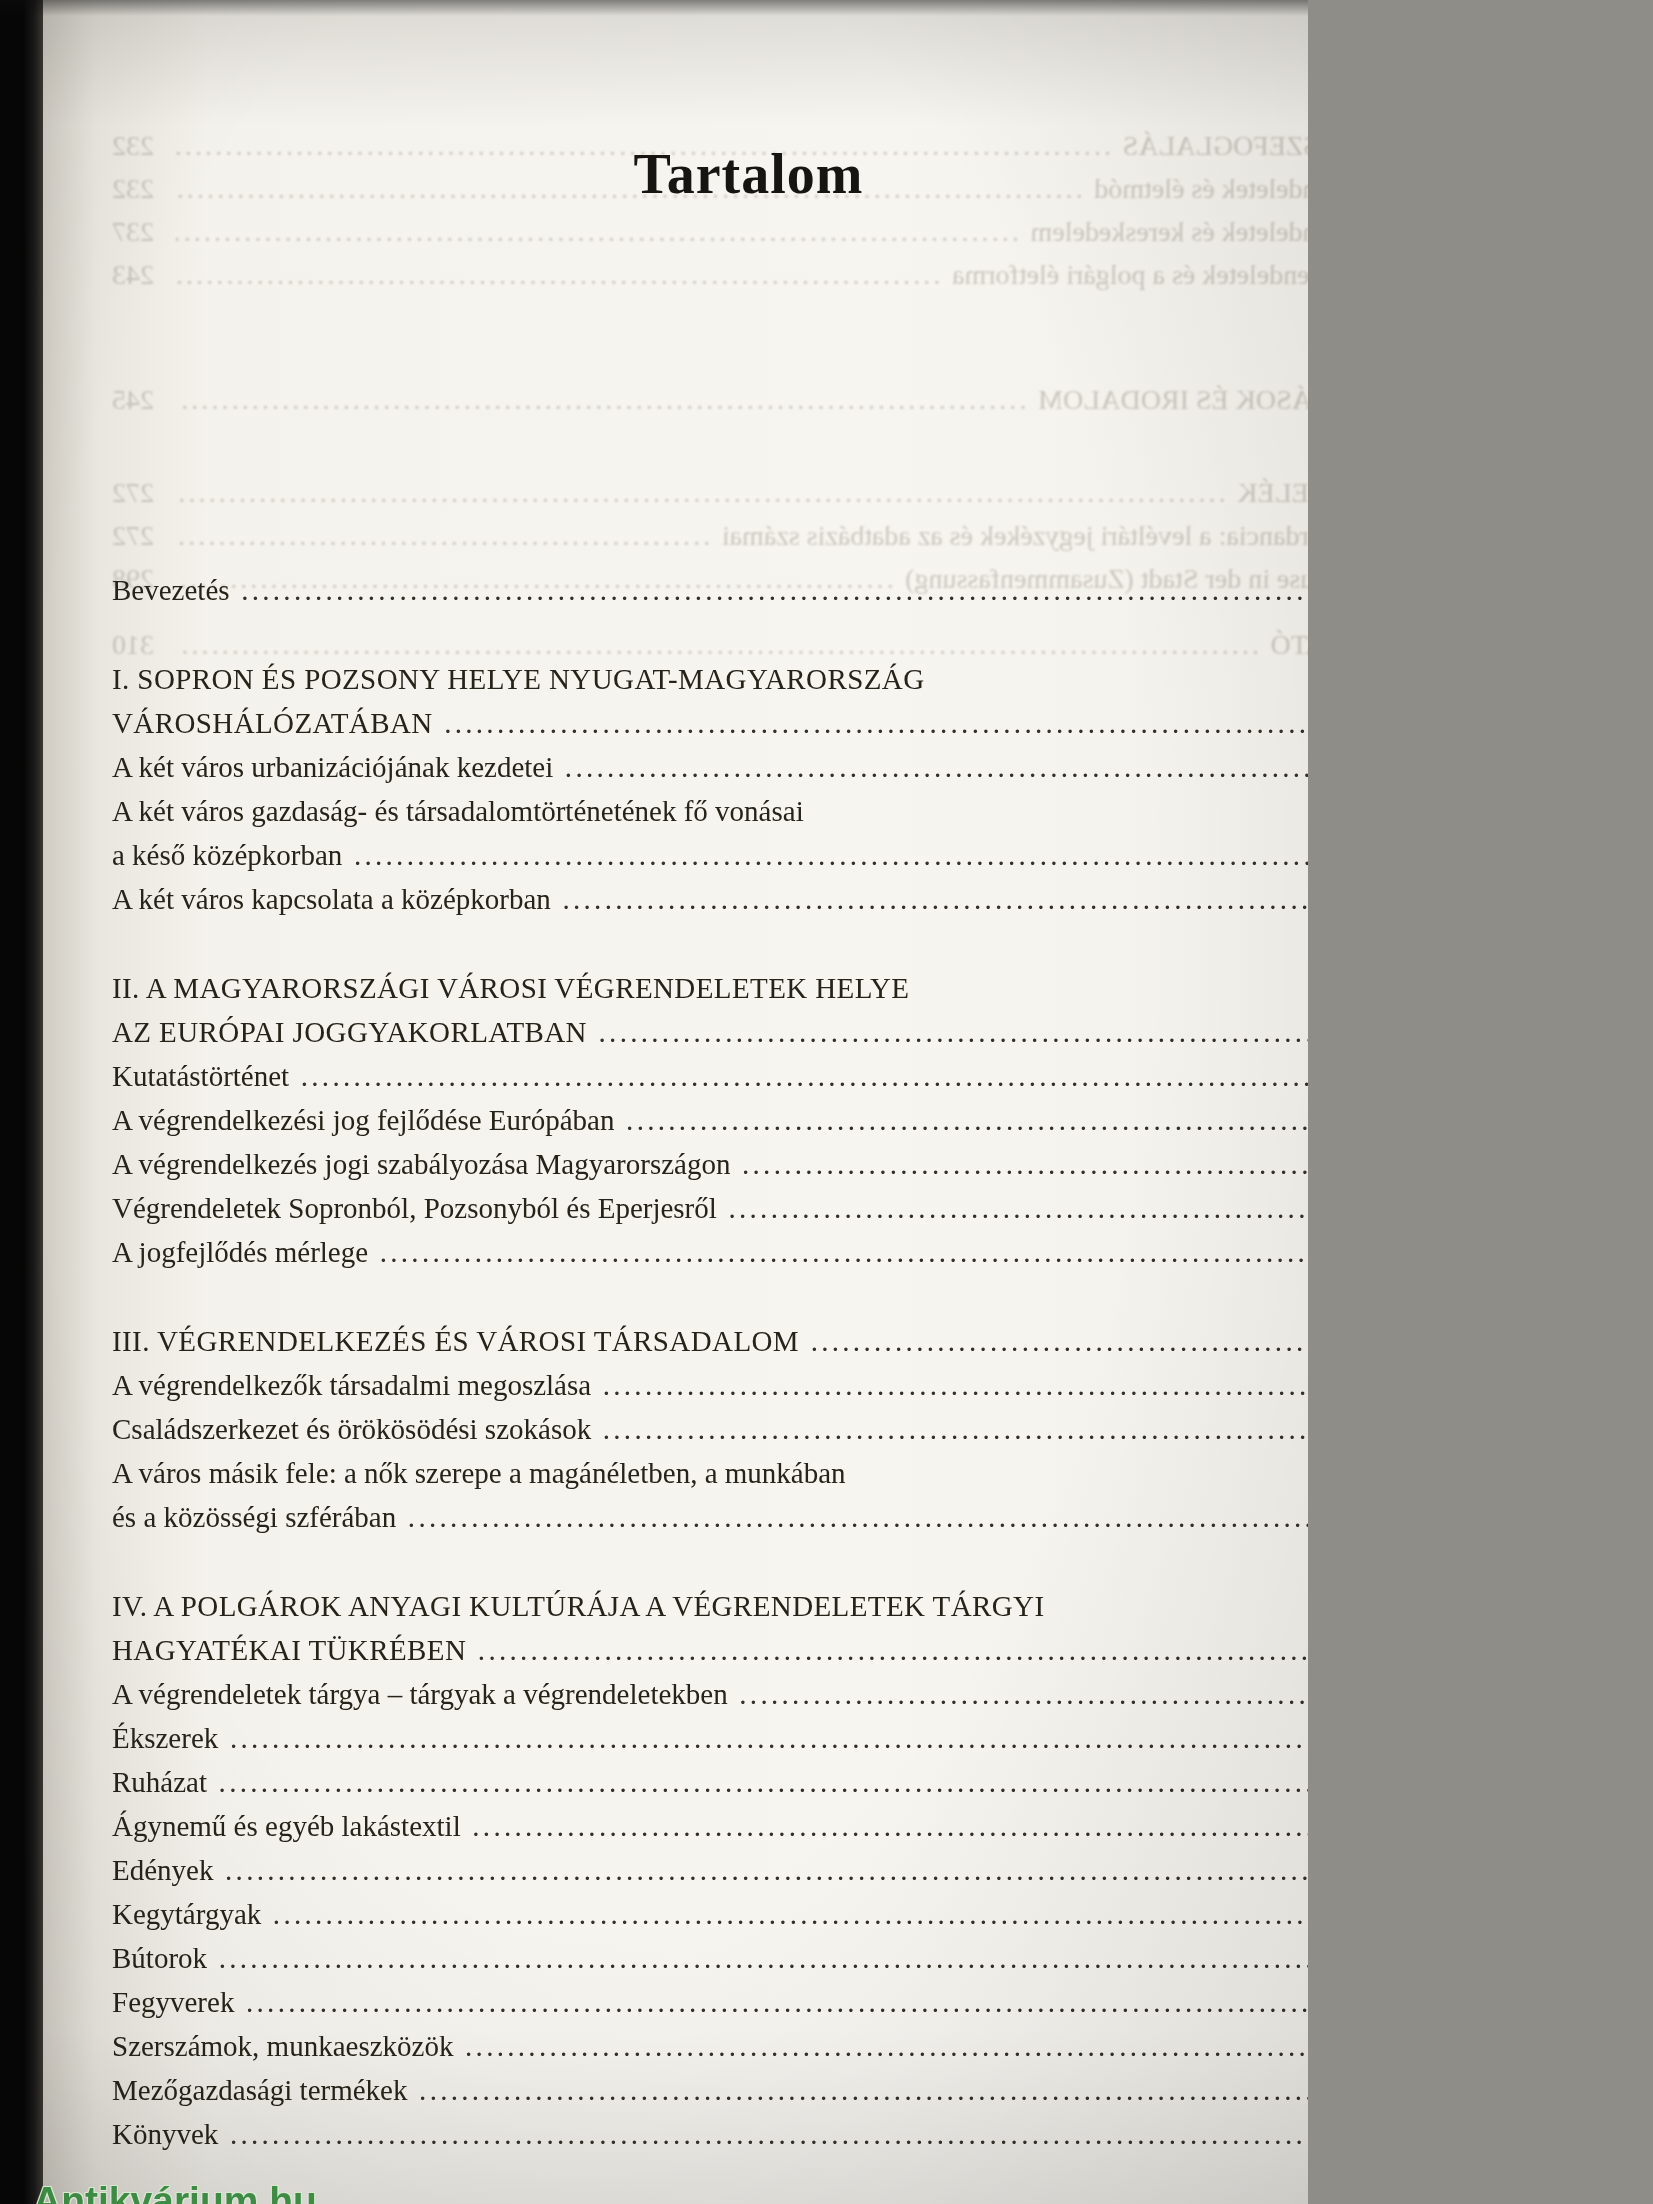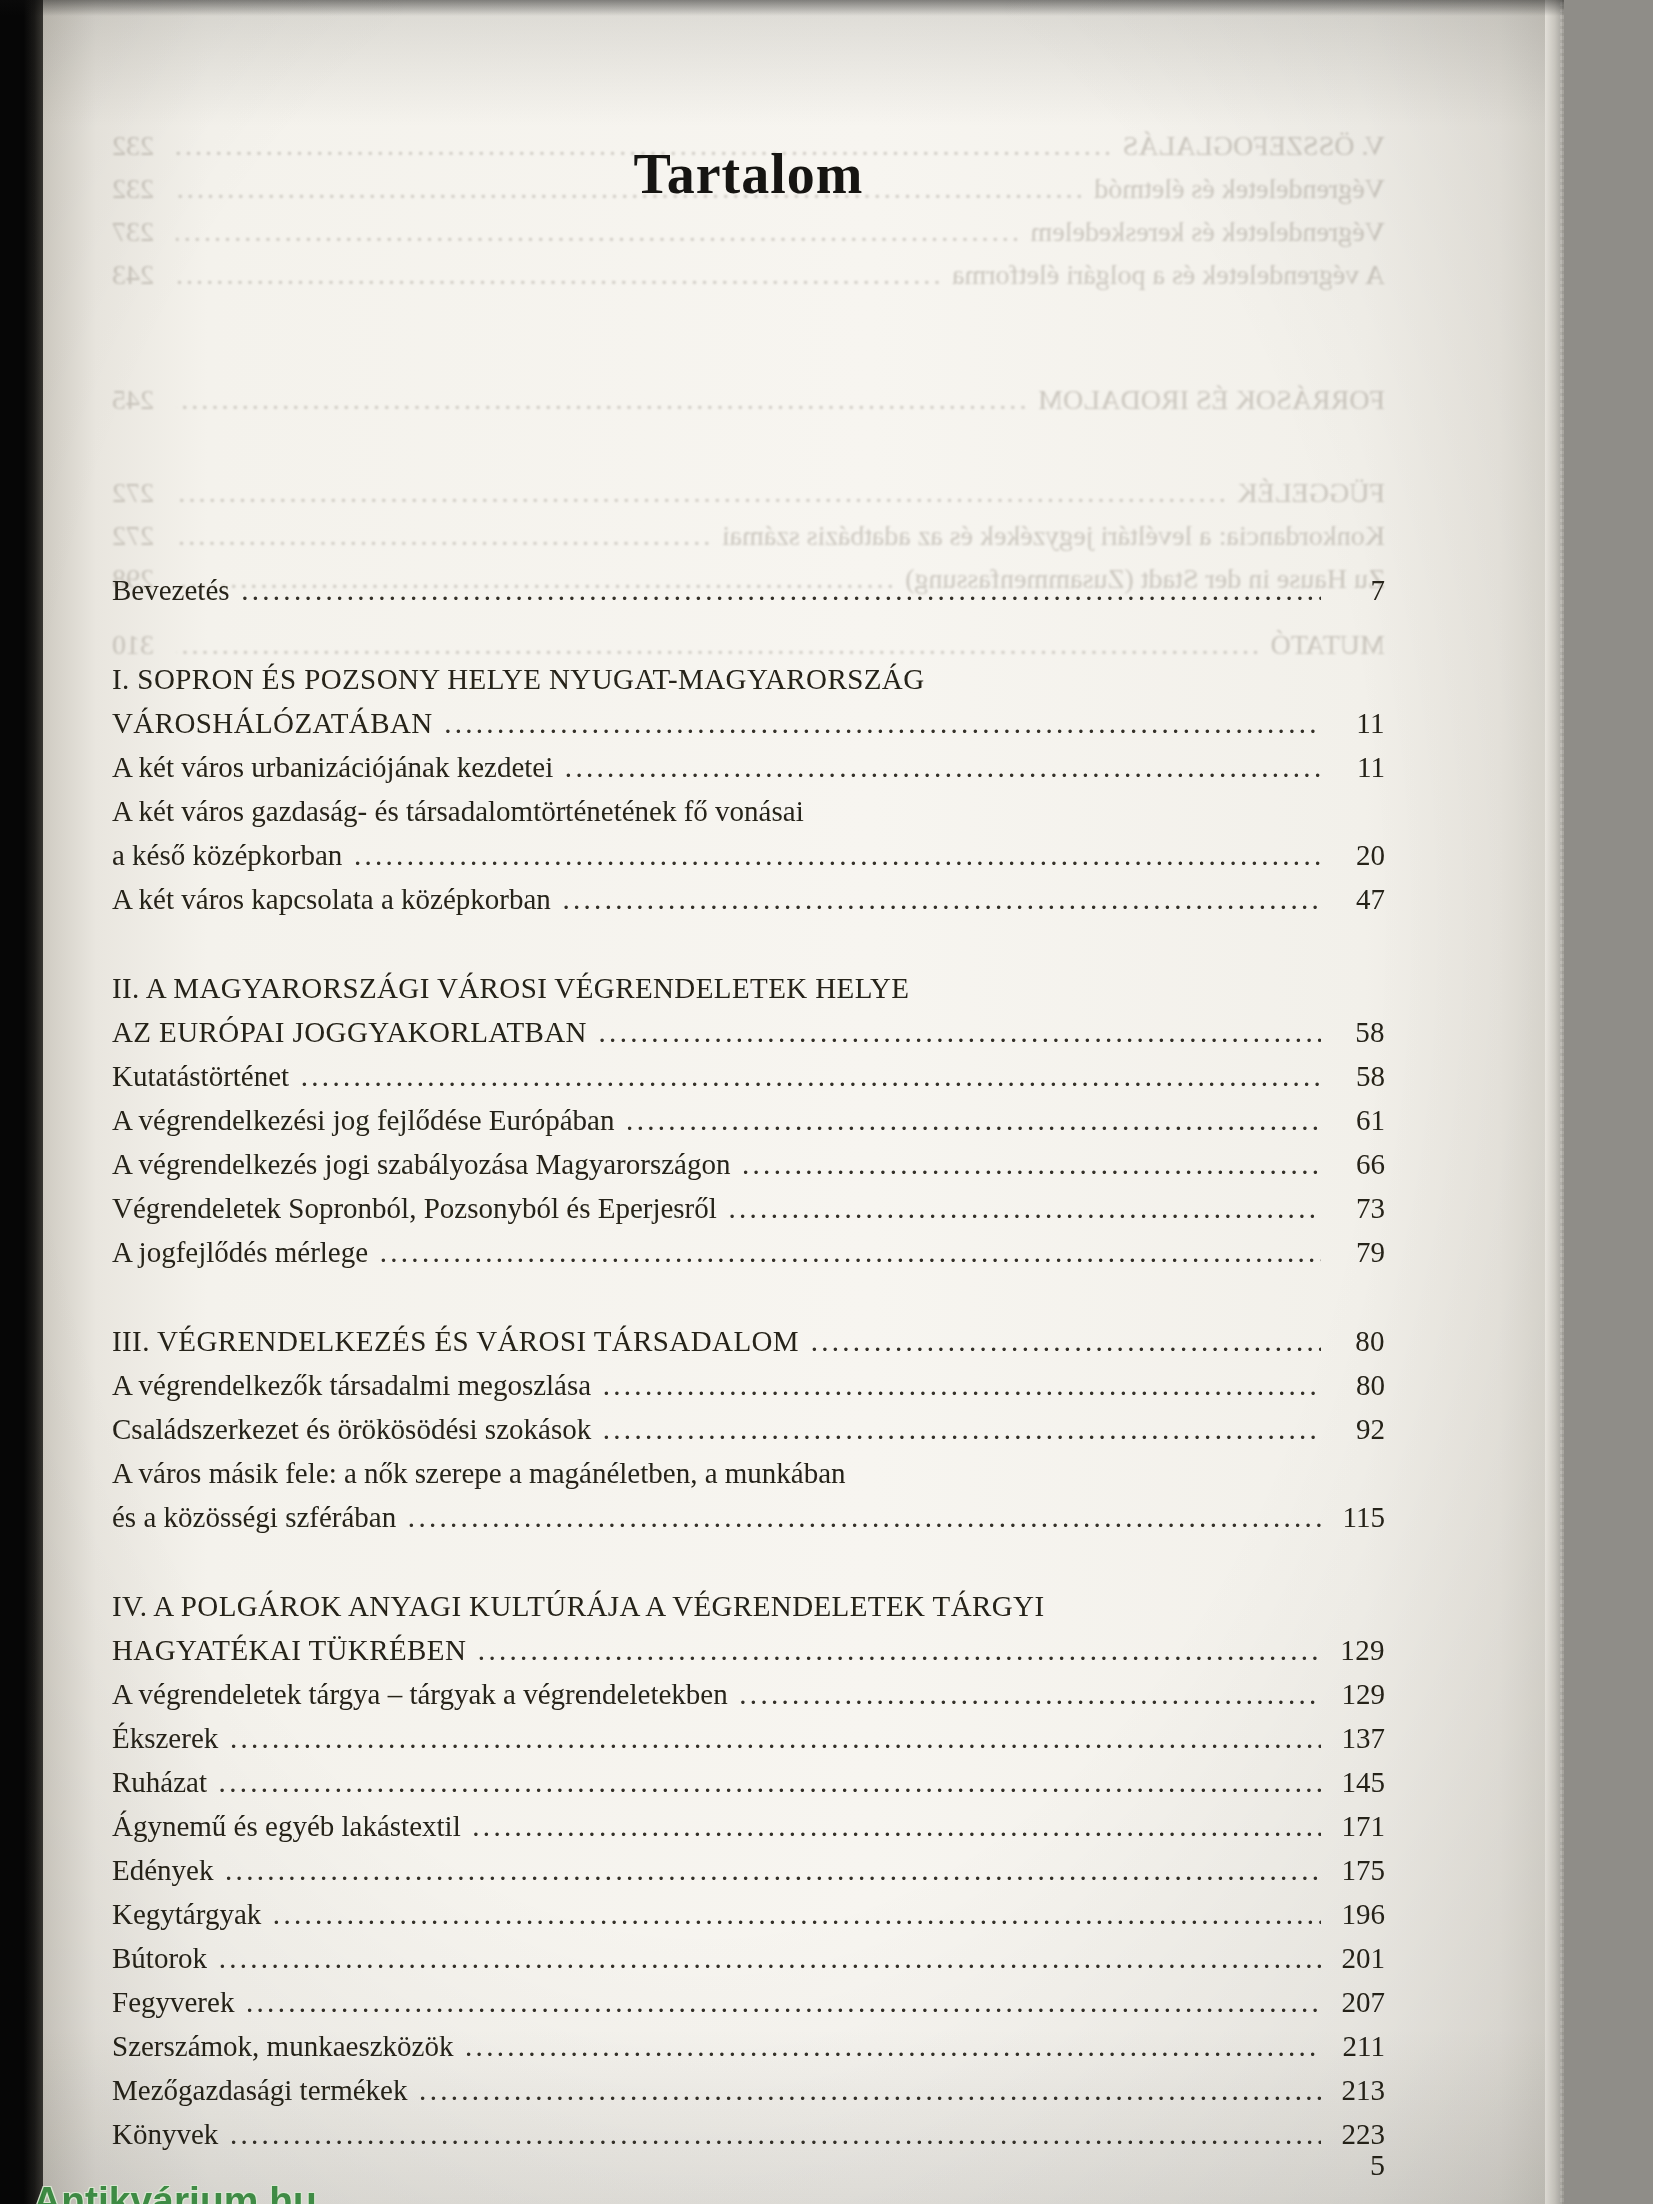--- a/index.html
+++ b/index.html
@@ -2,21 +2,21 @@
 <html><head>
 <meta charset="utf-8">
 <style>
   html, body { margin: 0; padding: 0; }
   body {
     width: 1654px; height: 2205px; overflow: hidden;
     background: #8f8d88;
     font-family: "Liberation Serif", "DejaVu Serif", serif;
   }
   .photo {
-    position: relative; width: 1564px; height: 2205px; overflow: hidden;
+    position: relative; width: 1308px; height: 2205px; overflow: hidden;
     background: #fef9c3;
   }
   
   .spine-shadow {
     position: absolute; left: 0; top: 0; width: 43px; height: 100%;
     background: linear-gradient(90deg, #060606 0 55%, #1b1a18 80%, #3a3833 100%);
     z-index: 3;
   }
   
   .page {

